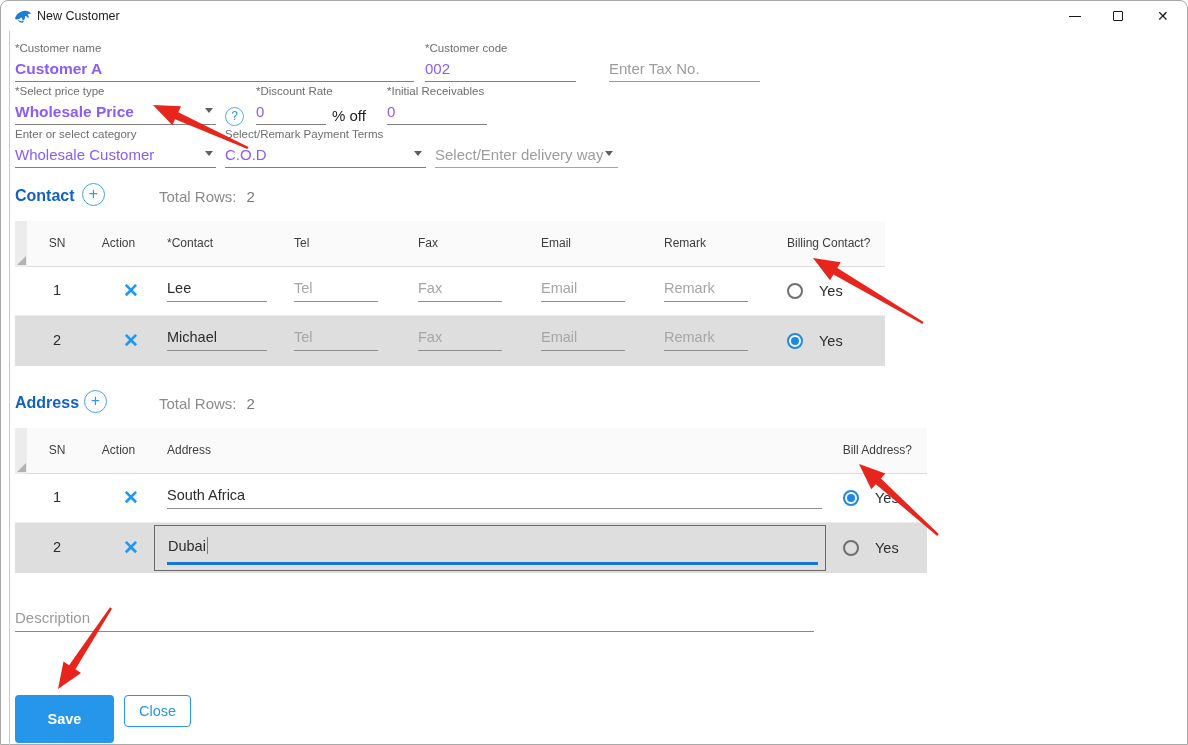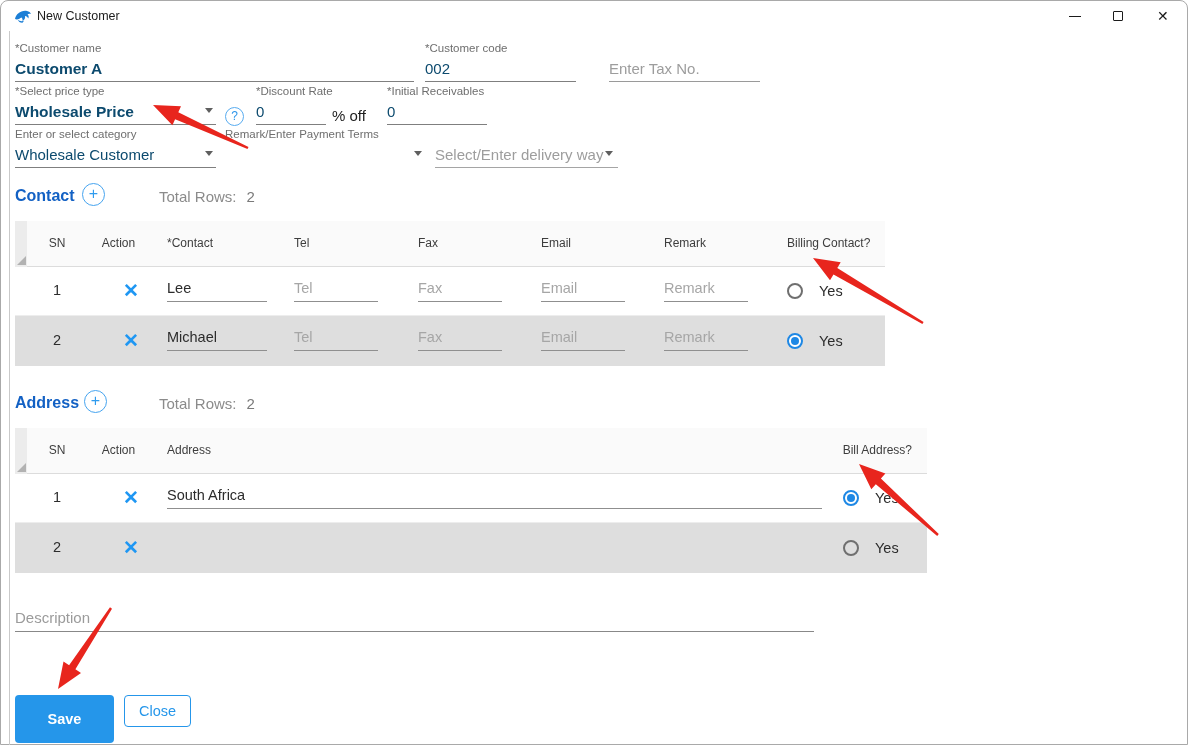--- a/index.html
+++ b/index.html
@@ -13,21 +13,21 @@
   .app-icon { position:absolute; left:13px; top:8px; }
   .win-title { position:absolute; left:36px; top:8px; font-size:12.5px; color:#1b1b1b; }
   .win-btn { position:absolute; top:0; width:40px; height:30px; cursor:default; }
   .btn-min { left:1054px; } .btn-max { left:1097px; } .btn-close { left:1143px; }
   .glyph-min { position:absolute; left:14px; top:15px; width:12px; height:1px; background:#1b1b1b; }
   .glyph-max { position:absolute; left:15px; top:10px; width:10px; height:10px; border:1px solid #1b1b1b; border-radius:1px; }
   .glyph-close { position:absolute; left:13px; top:7px; font-size:14px; color:#1b1b1b; }
 
   
   .lbl { position:absolute; font-size:11.5px; color:#6e6e6e; white-space:nowrap; }
-  .fld { position:absolute; height:24px; line-height:22px; font-size:15px; color:#0c4a6e; border-bottom:1px solid #7f7f7f; white-space:nowrap; }
+  .fld { position:absolute; height:24px; line-height:22px; font-size:15px; color:#8b5cf6; border-bottom:1px solid #7f7f7f; white-space:nowrap; }
   .fld.bold { font-weight:bold; font-size:15.5px; }
   .fld.placeholder { color:#9d9d9d; border-bottom-color:#9a9a9a; }
   .suffix { position:absolute; font-size:15px; color:#1d1d1d; }
   .caret { position:absolute; width:0; height:0; border-left:4.5px solid transparent; border-right:4.5px solid transparent; border-top:5px solid #5f5f5f; }
   .help-circle { position:absolute; width:19px; height:19px; border:1.5px solid #58acf0; border-radius:50%; color:#2e96ea; font-size:12px; text-align:center; line-height:16px; }
 
   
   .section-title { position:absolute; font-size:16px; font-weight:bold; color:#1361c4; }
   .add-circle { position:absolute; width:23px; height:23px; border:1.5px solid #46a4ef; border-radius:50%; color:#2f9bee; font-size:16px; font-weight:300; text-align:center; line-height:19px; cursor:pointer; }
   .total-rows { position:absolute; font-size:15px; color:#8b8b8b; }
@@ -108,21 +108,22 @@
   <div class="help-circle" style="left:224px; top:106px;">?</div>
   <div class="lbl" style="left:255px; top:84px;">*Discount Rate</div>
   <div class="fld" style="left:255px; top:100px; width:70px;">0</div>
   <div class="suffix" style="left:331px; top:106px;">% off</div>
   <div class="lbl" style="left:386px; top:84px;">*Initial Receivables</div>
   <div class="fld" style="left:386px; top:100px; width:100px;">0</div>
 
   <div class="lbl" style="left:14px; top:127px;">Enter or select category</div>
   <div class="fld" style="left:14px; top:143px; width:201px;">Wholesale Customer</div>
   <span class="caret" style="left:204px; top:150px;"></span>
-  <div class="lbl" style="left:224px; top:127px;">Remark/Enter Payment Terms</div>
+  <div class="lbl" style="left:224px; top:127px;">Select/Remark Payment Terms</div>
+  <div class="fld" style="left:224px; top:143px; width:201px;">C.O.D</div>
   <span class="caret" style="left:413px; top:150px;"></span>
   <div class="fld placeholder" style="left:434px; top:143px; width:183px; border-bottom-color:#a5a5a5;">Select/Enter delivery way</div>
   <span class="caret" style="left:604px; top:150px;"></span>
 
   <div class="section-title" style="left:14px; top:186px;">Contact</div>
   <div class="add-circle" style="left:81px; top:182px;">+</div>
   <div class="total-rows" style="left:158px; top:187px;">
     <span>Total Rows:</span><span class="num">2</span>
   </div>
 
@@ -191,20 +192,24 @@
       <div class="cell-fld col-a-address" style="width:655px;">South Africa</div>
       <div class="yes-group" style="left:828px; top:16px;">
         <span class="radio checked"></span>
         <span class="yes-label">Yes</span>
       </div>
     </div>
 
     <div class="grid-row alt" style="top:95px; height:50px;">
       <div class="cell-text col-sn" style="top:16px;">2</div>
       <div class="x-icon" style="left:108px; top:13px;">✕</div>
+      <div class="edit-box">
+        <span class="edit-text"><span>Dubai</span><span class="cursor-bar"></span></span>
+        <span class="edit-underline"></span>
+      </div>
       <div class="yes-group" style="left:828px; top:17px;">
         <span class="radio"></span>
         <span class="yes-label">Yes</span>
       </div>
     </div>
   </div>
 
   <div class="desc-fld">Description</div>
 
   <button class="btn-save">Save</button>

